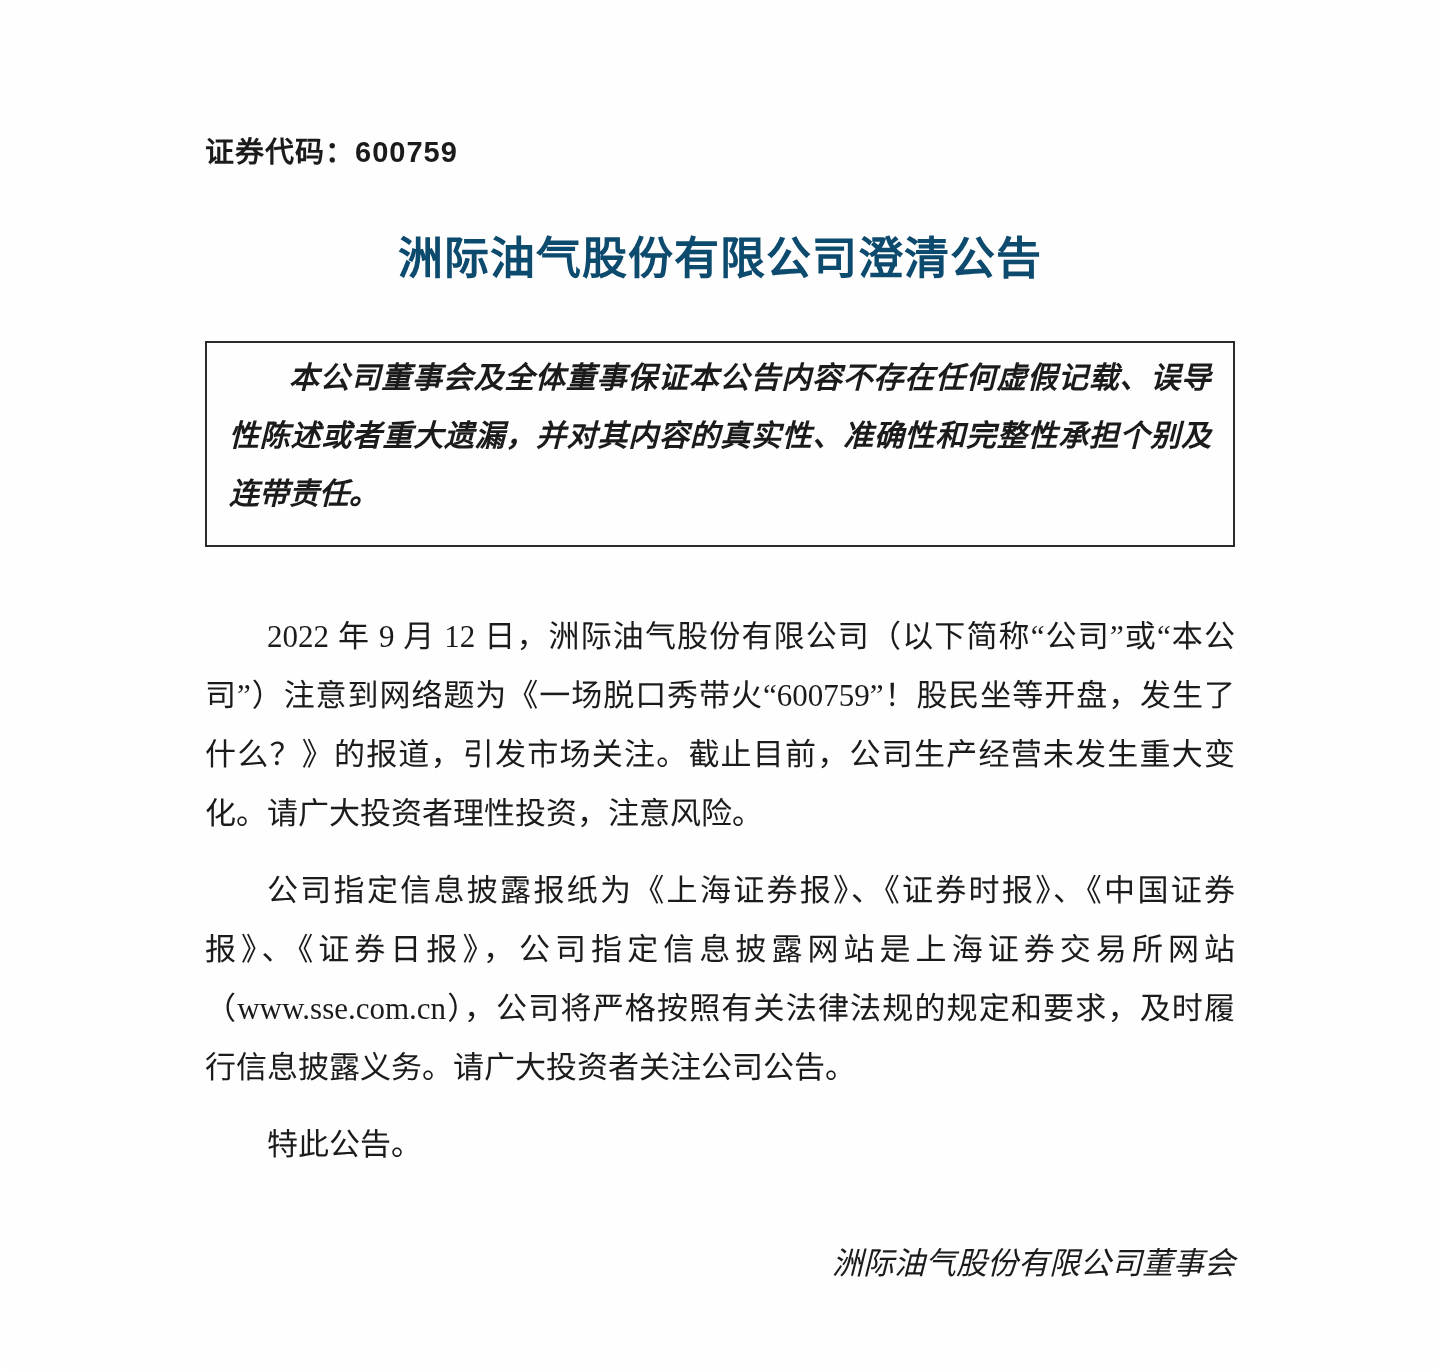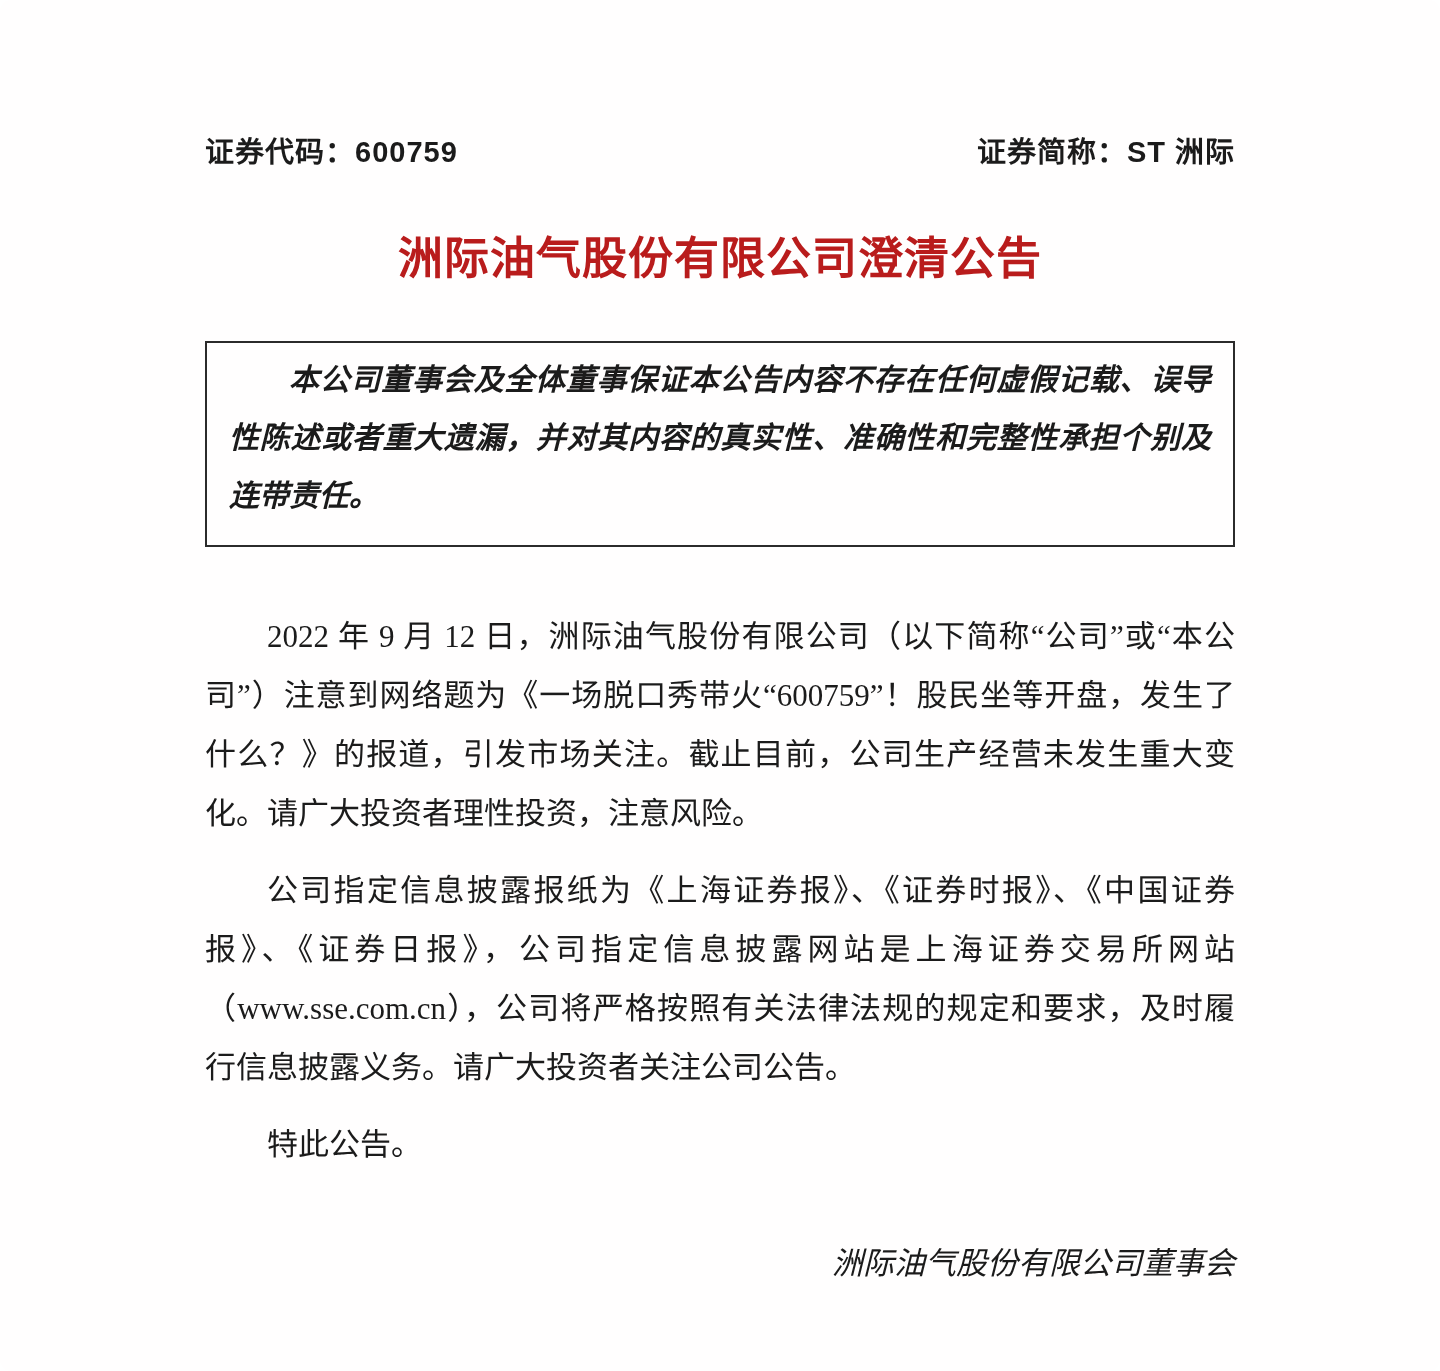--- a/index.html
+++ b/index.html
@@ -36,29 +36,29 @@
   }
 
   
   .doc-title {
     margin-top: 52px;
     text-align: center;
     font-family: "Liberation Sans", "DejaVu Sans", sans-serif;
     font-weight: bold;
     font-size: 45px;
     letter-spacing: 1px;
-    color: #b91c1c;
+    color: #0c4a6e;
   }
 
   
   .disclaimer-box {
     margin-top: 54px;
     border: 2px solid #2b2b2b;
     padding: 8px 22px 20px 22px;
-    font-family: Liberation Serif, serif;
+    font-family: Liberation Mono, monospace;
     font-style: italic;
     font-weight: bold;
     font-size: 30px;
     line-height: 58px;
     text-indent: 2em;
     text-align: justify;
   }
 
   
   .doc-body {
@@ -96,21 +96,20 @@
   }
 </style>
 </head>
 <body>
 
 <div class="page">
   <div class="content">
 
     <div class="doc-header">
       <span>证券代码：600759</span>
-      <span>证券简称：ST 洲际</span>
     </div>
 
     <h1 class="doc-title">洲际油气股份有限公司澄清公告</h1>
 
     <div class="disclaimer-box">本公司董事会及全体董事保证本公告内容不存在任何虚假记载、误导性陈述或者重大遗漏，并对其内容的真实性、准确性和完整性承担个别及连带责任。</div>
 
     <div class="doc-body">
       <p>2022 年 9 月 12 日，洲际油气股份有限公司（以下简称“公司”或“本公司”）注意到网络题为《一场脱口秀带火“600759”！股民坐等开盘，发生了什么？》的报道，引发市场关注。截止目前，公司生产经营未发生重大变化。请广大投资者理性投资，注意风险。</p>
       <p>公司指定信息披露报纸为《上海证券报》、《证券时报》、《中国证券报》、《证券日报》，公司指定信息披露网站是上海证券交易所网站（www.sse.com.cn），公司将严格按照有关法律法规的规定和要求，及时履行信息披露义务。请广大投资者关注公司公告。</p>
       <p class="last">特此公告。</p>

